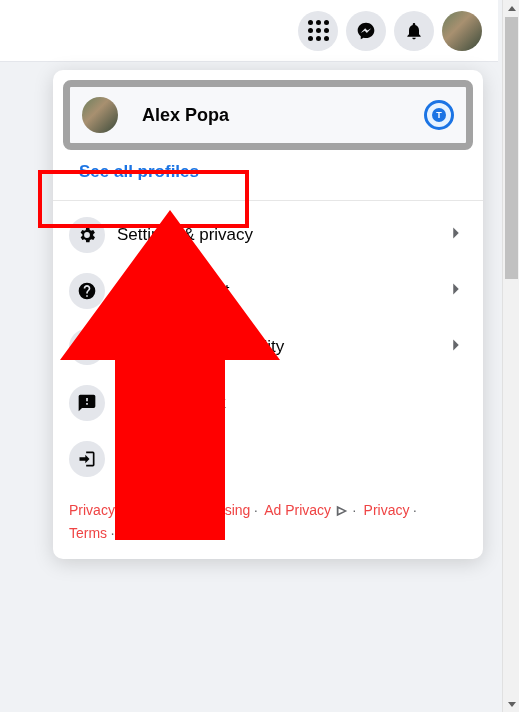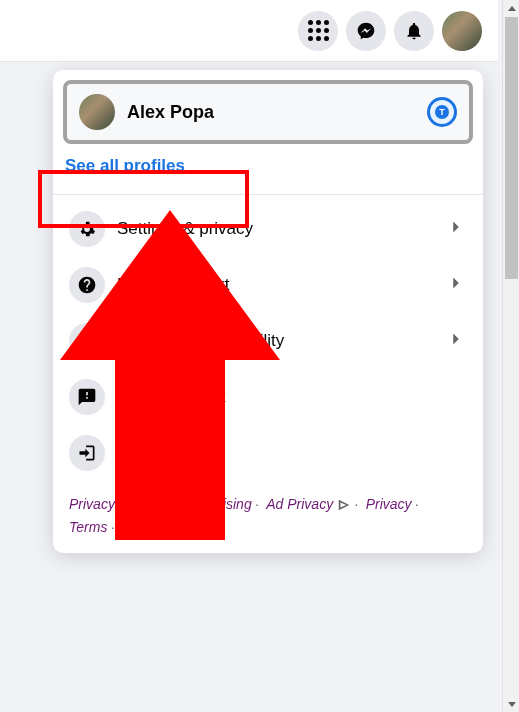--- a/index.html
+++ b/index.html
@@ -51,27 +51,27 @@
     top: 70px;
     right: 36px;
     width: 430px;
     background: #ffffff;
     border-radius: 10px;
     box-shadow: 0 4px 20px rgba(0,0,0,0.15);
     padding: 10px 10px 14px 10px;
     z-index: 2;
   }
   .profile-card {
-    border: 4px solid #a3a3a3;
+    border: 7px solid #a3a3a3;
     border-radius: 8px;
     background: #f7f8fa;
     padding: 10px 12px;
     display: flex;
     align-items: center;
-    gap: 12px;
+    gap: 24px;
     cursor: pointer;
   }
   .profile-name {
     flex: 1;
     font-size: 18px;
     font-weight: 600;
     color: #050505;
   }
   .switch-badge {
     width: 30px;
@@ -99,21 +99,21 @@
     padding: 12px 10px 14px 10px;
     color: #1b74e4;
     font-size: 17px;
     font-weight: 600;
     border-radius: 6px;
     cursor: pointer;
   }
   .see-all-wrap {
     border-bottom: 1px solid #e6e6e6;
     margin: 0 -10px 4px -10px;
-    padding: 0 10px 4px 2px;
+    padding: 0 10px 4px 16px;
   }
   .menu-list { margin-top: 8px; display:flex; flex-direction:column; gap: 4px; }
   .menu-item {
     display: flex;
     align-items: center;
     gap: 12px;
     padding: 8px 6px;
     border-radius: 8px;
     cursor: pointer;
   }
@@ -129,21 +129,21 @@
   .menu-icon-circle svg { width:20px; height:20px; fill:#050505; }
   .menu-label { flex:1; font-size: 17px; font-weight:500; color:#050505; }
   .chev svg { width:22px; height:22px; fill:#65676b; }
   .footer {
     margin-top: 14px;
     padding: 0 6px;
     font-size: 14px;
     color: #65676b;
     line-height: 1.6;
   }
-  .footer a { color:#701a75; cursor:pointer;font-style:italic; }
+  .footer a { color:#ef4444; cursor:pointer; }
   .footer .dot { margin: 0 3px; }
   .adchoices-icon { display:inline-block; vertical-align:middle; }
   .adchoices-icon svg { width:14px; height:14px; fill:#65676b; vertical-align:-2px; }
   .scroll-track {
     position:absolute;
     top:0; right:0;
     width:17px; height:712px;
     background:#f1f1f1;
     border-left:1px solid #e0e0e0;
   }

